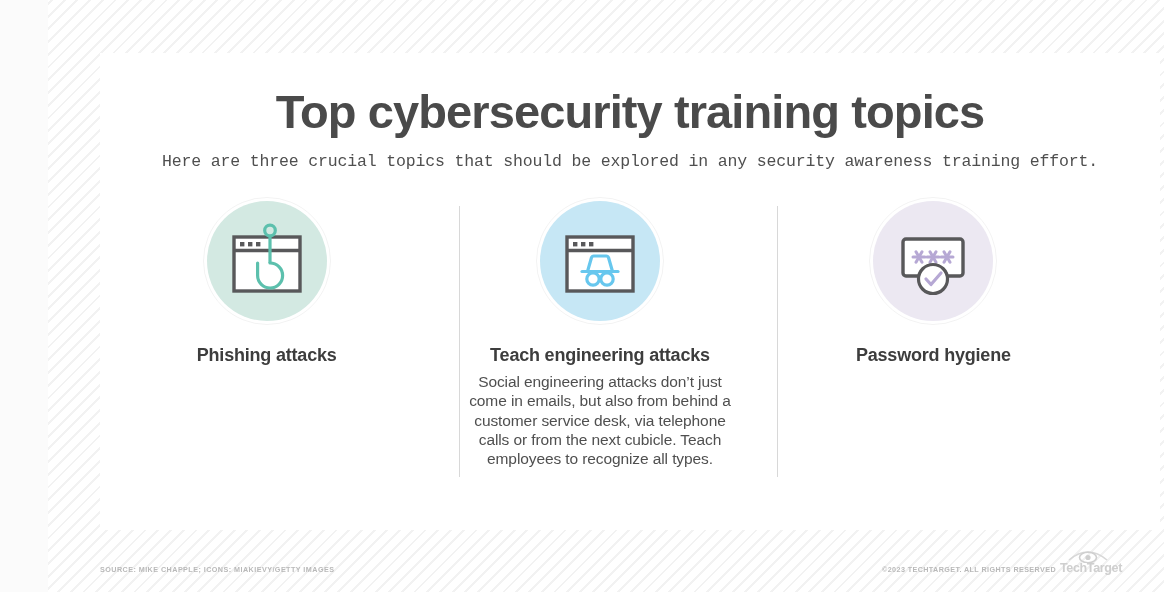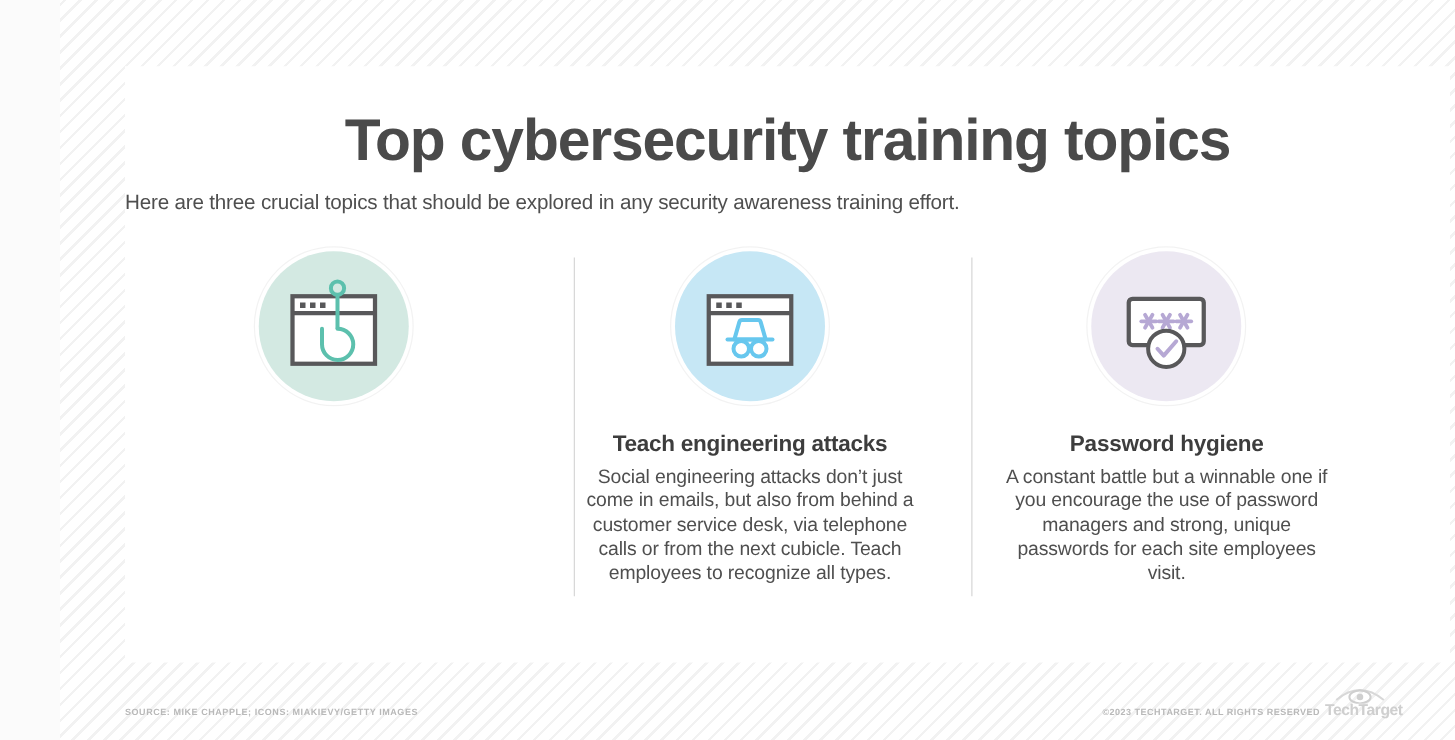--- a/index.html
+++ b/index.html
@@ -47,25 +47,26 @@
     font-weight: 700;
     color: #4a4a4a;
     letter-spacing: -0.9px;
     font-family: "Liberation Sans", sans-serif;
   }
   .subtitle {
     position: absolute;
     left: 0;
     top: 98px;
     width: 100%;
-    text-align: left;
+    text-align: center;
     font-size: 16.5px;
     line-height: 22px;
     color: #4f4f4f;
     letter-spacing: -0.15px;
+    font-family: Liberation Mono, monospace;
   }
 
   .columns {
     position: absolute;
     left: 0;
     top: 148px;
     width: 100%;
     display: flex;
     align-items: flex-start;
   }
@@ -182,20 +183,21 @@
             <rect x="17" y="26" width="66" height="54" fill="#ffffff" stroke="#58585a" stroke-width="3.4"></rect>
             <line x1="17" y1="39.5" x2="83" y2="39.5" stroke="#58585a" stroke-width="3.4"></line>
             <rect x="23" y="31" width="4.4" height="4.4" fill="#58585a"></rect>
             <rect x="31" y="31" width="4.4" height="4.4" fill="#58585a"></rect>
             <rect x="39" y="31" width="4.4" height="4.4" fill="#58585a"></rect>
             <circle cx="53" cy="19.5" r="5.3" fill="none" stroke="#5cc0ad" stroke-width="3.2"></circle>
             <path d="M53 24.8 L53 52" fill="none" stroke="#5cc0ad" stroke-width="3.2"></path>
             <path d="M53 52 A12.5 12.5 0 1 1 40.6 64.5 L40.6 52" fill="none" stroke="#5cc0ad" stroke-width="3.2" stroke-linecap="round"></path>
           </svg>
         </div>
+        <div class="col-heading">Phishing attacks</div>
       </div>
 
       <div class="col">
         <div class="icon-wrap" style="background:#c6e7f5;">
           <div class="icon-ring"></div>
           <svg width="100" height="100" viewBox="0 0 100 100">
             <rect x="17" y="26" width="66" height="54" fill="#ffffff" stroke="#58585a" stroke-width="3.4"></rect>
             <line x1="17" y1="39.5" x2="83" y2="39.5" stroke="#58585a" stroke-width="3.4"></line>
             <rect x="23" y="31" width="4.4" height="4.4" fill="#58585a"></rect>
             <rect x="31" y="31" width="4.4" height="4.4" fill="#58585a"></rect>
@@ -231,21 +233,20 @@
                 <line x1="-6" y1="0" x2="6" y2="0"></line>
                 <line x1="-3" y1="-5.2" x2="3" y2="5.2"></line>
                 <line x1="3" y1="-5.2" x2="-3" y2="5.2"></line>
               </g>
             </g>
             <circle cx="50" cy="68" r="14.5" fill="#ffffff" stroke="#58585a" stroke-width="3.2"></circle>
             <path d="M43 68 L48 73.5 L58 62" fill="none" stroke="#b6a8d4" stroke-width="3.2" stroke-linecap="round" stroke-linejoin="round"></path>
           </svg>
         </div>
         <div class="col-heading">Password hygiene</div>
-        <div class="col-body">A constant battle but a winnable one if you encourage the use of password managers and strong, unique passwords for each site employees visit.</div>
       </div>
 
     </div>
   </div>
 
   <div class="footer-left">SOURCE: MIKE CHAPPLE; ICONS: MIAKIEVY/GETTY IMAGES</div>
   <div class="footer-right">©2023  TECHTARGET. ALL RIGHTS RESERVED</div>
 
   <div class="logo">
     <svg class="logo-mark" width="42" height="17" viewBox="0 0 42 17">

